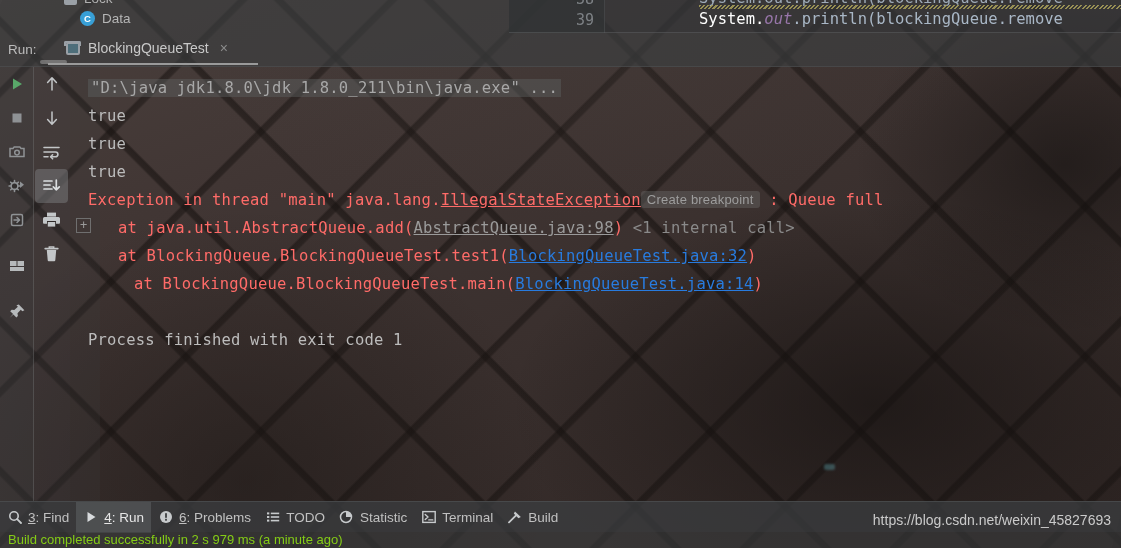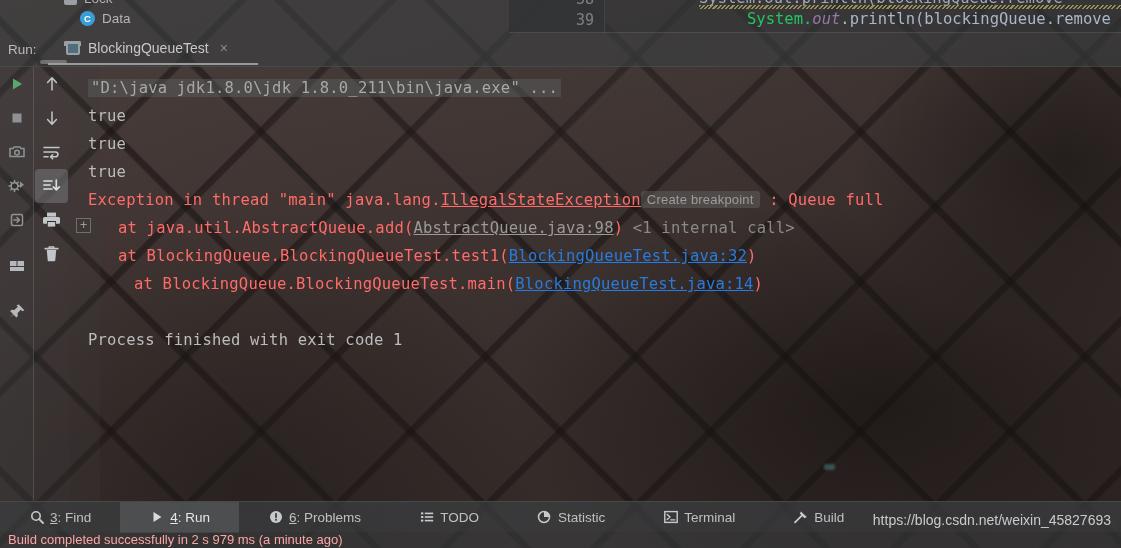--- a/index.html
+++ b/index.html
@@ -103,21 +103,21 @@
   .ln-38 { top: -10px; }
   .ln-39 { top: 11px; }
   .code-line {
     position: absolute; left: 190px;
     font-family: "DejaVu Sans Mono", monospace;
     font-size: 15.5px; white-space: pre; color: #a9b7c6;
   }
   .code-38 { top: -11px; opacity: .9; }
   .code-39 { top: 10px; }
   .code-39::before, .code-38::before { content: ""; }
-  .tk-kw { color: #22c55e; margin-left: 48px; }
+  .tk-kw { color: #ffffff; }
   .tk-field { color: #9876aa; font-style: italic; }
   .tk-call { color: #a9b7c6; }
   .squiggle {
     position: absolute; left: 190px; top: 5px; width: 430px; height: 4px;
     background:
       repeating-linear-gradient(135deg,
         #a9a05a 0 1.5px, rgba(0,0,0,0) 1.5px 3px);
     opacity: .85;
   }
   .editor-bottom-rule {
@@ -227,37 +227,37 @@
 
   
   .bottom-bar {
     left: 0; bottom: 16px; width: 1121px; height: 31px;
     background: rgba(60,63,65,.72);
     border-top: 1px solid rgba(86,89,91,.5);
     display: flex; align-items: center;
   }
   .bb-item {
     display: flex; align-items: center; gap: 6px;
-    height: 31px; padding: 0 29px;
+    height: 31px; padding: 0 7px;
     font-size: 13.5px; color: #c0c0c0;
     cursor: default; white-space: nowrap;
   }
   .bb-item.sel { background: rgba(95,98,100,.55); color: #e6e6e6; }
   .bb-item u { text-decoration: underline; }
   .bb-icon { display: flex; align-items: center; justify-content: center; width: 15px; height: 15px; }
 
   
   .status-bar {
     left: 0; bottom: 0; width: 1121px; height: 16px;
     background: rgba(60,63,65,.55);
     overflow: hidden;
   }
   .status-text {
     position: absolute; left: 8px; top: 0;
-    font-size: 13px; color: #fca5a5;
+    font-size: 13px; color: #84cc16;
     white-space: nowrap;
   }
 
   
   .watermark {
     position: absolute; right: 10px; bottom: 20px;
     font-size: 14px; color: #d7d7d7;
     opacity: .92;
     font-family: "Liberation Sans", sans-serif;
     white-space: nowrap;

